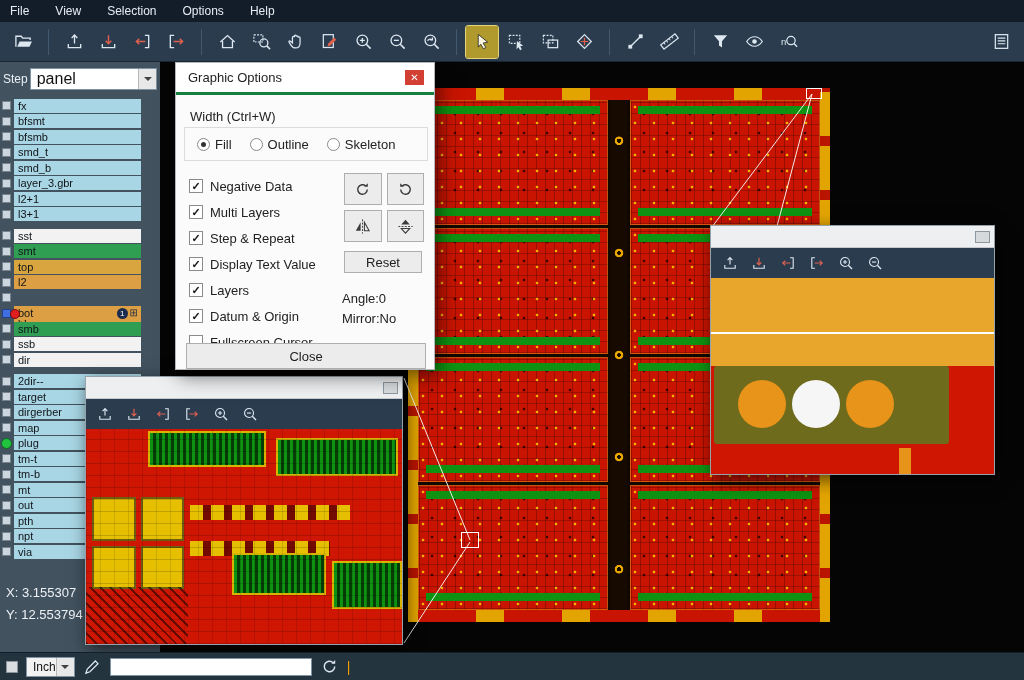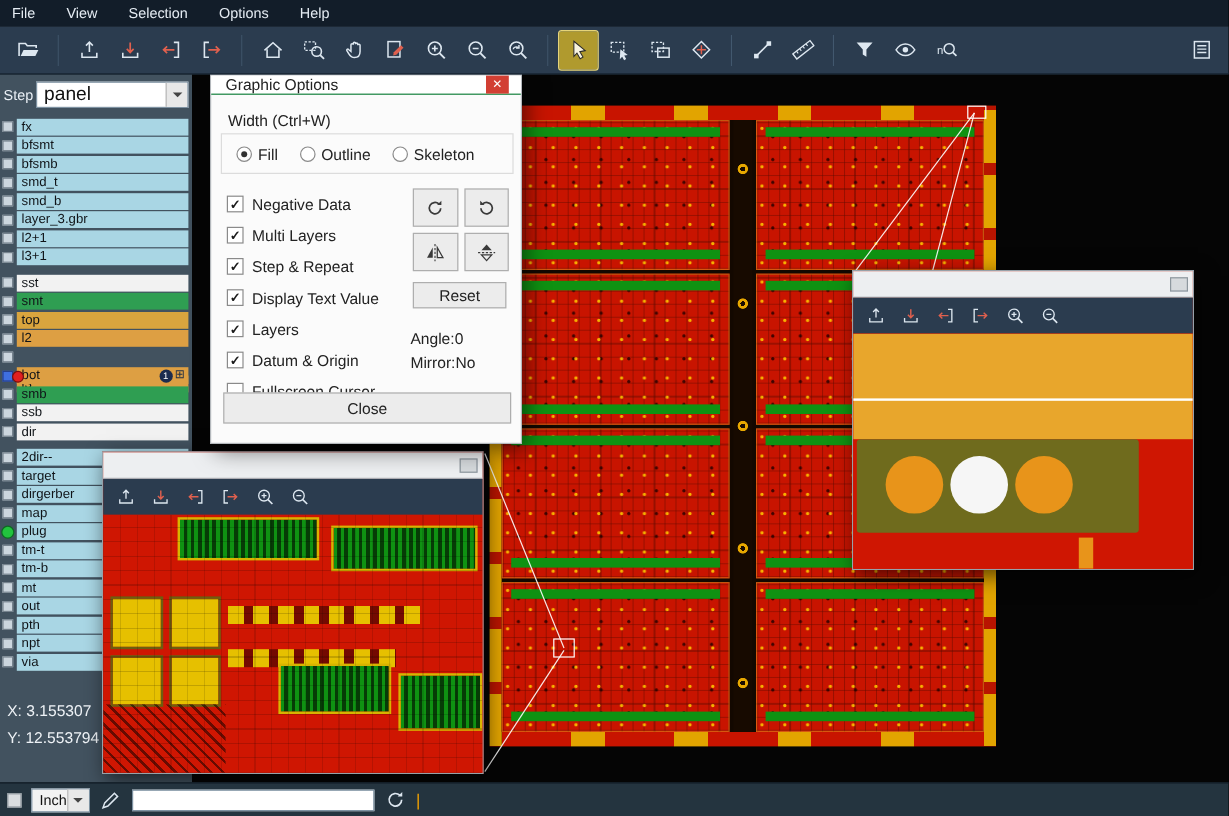--- a/index.html
+++ b/index.html
@@ -25,21 +25,21 @@
 .step-row{height:34px;display:flex;align-items:center;padding:0 3px;gap:2px}
 .step-label{color:#eaf0f6;font-size:12px}
 .step-select{flex:1;height:22px;background:#fff;border:1px solid #7e92a2;display:flex;align-items:center;font-size:16px;padding:0 0 0 6px;color:#111}
 .dd-arrow{margin-left:auto;width:18px;height:20px;background:#e8e8e8;border-left:1px solid #b8b8b8;display:flex;align-items:center;justify-content:center}
 .dd-arrow::after{content:"";border:4px solid transparent;border-top-color:#444;margin-top:4px}
 .layer-list{padding-top:2px}
 .layer-row{height:15.5px;display:flex;align-items:center;position:relative}
 .layer-check{width:9px;height:9px;background:#ccd6de;border:1px solid #76838e;margin-left:2px;flex:0 0 auto}
 .layer-check.blue{background:#3f6fe0;border-color:#26408c}
 .layer-check.hidden{visibility:hidden}
-.layer-band{margin-left:3px;width:143px;height:14px;font-size:11px;color:#101418;display:flex;align-items:center;padding:0 3px 0 4px;white-space:nowrap;overflow:hidden}
+.layer-band{margin-left:3px;width:127px;height:14px;font-size:11px;color:#101418;display:flex;align-items:center;padding:0 3px 0 4px;white-space:nowrap;overflow:hidden}
 .marker{position:absolute;border-radius:50%;z-index:3}
 .marker.red{left:10px;top:3px;width:10px;height:10px;background:#e02020;border:1px solid #7c0c0c}
 .marker.green{left:1px;top:2px;width:11px;height:11px;background:#22c33e;border:1px solid #0d6a22}
 .layer-badge{margin-left:auto;background:#1c2c4e;color:#fff;border-radius:50%;width:11px;height:11px;font-size:8px;display:flex;align-items:center;justify-content:center}
 .layer-grid{font-size:10px;color:#253043;margin-left:2px;line-height:1}
 .layer-gap{height:6px}
 .coords{position:absolute;left:6px;bottom:26px;color:#eef2f6;font-size:13px;line-height:22px}
 
 
 .canvas{position:absolute;left:160px;top:62px;width:864px;height:590px;background:#050505;z-index:1;overflow:hidden}
@@ -86,21 +86,21 @@
  repeating-linear-gradient(90deg,rgba(0,0,0,.12) 0 1px,transparent 1px 14px)}
 
 .z2-amber{position:absolute;left:0;top:0;width:100%;height:88px;background:#e8a62c}
 .z2-line{position:absolute;left:0;top:54px;width:100%;height:2px;background:#fff}
 .z2-olive{position:absolute;left:3px;top:88px;width:235px;height:78px;background:#6f6b1d;border-radius:3px}
 .z2-circle{position:absolute;top:102px;width:48px;height:48px;border-radius:50%}
 .z2-notch{position:absolute;left:188px;top:170px;width:12px;height:26px;background:#e8941a}
 
 
 .dialog{position:absolute;left:175px;top:62px;width:260px;height:308px;background:#fbfbfb;border:1px solid #b4b8bc;box-shadow:4px 6px 18px rgba(0,0,0,.55);z-index:20;color:#222;font-size:13px}
-.dlg-title{height:16px;display:flex;align-items:center;padding:0 10px 0 12px;background:#fff;border-bottom:1px solid #15803d;font-size:13px}
+.dlg-title{height:32px;display:flex;align-items:center;padding:0 10px 0 12px;background:#fff;border-bottom:3px solid #15803d;font-size:13px}
 .dlg-close{margin-left:auto;width:19px;height:15px;background:#d23f33;color:#fff;font-size:10px;display:flex;align-items:center;justify-content:center;line-height:1}
 .dlg-body{position:relative;height:281px}
 .dlg-width-label{position:absolute;left:14px;top:14px}
 .radio-group{position:absolute;left:8px;top:32px;width:244px;height:34px;border:1px solid #dcdcdc;display:flex;align-items:center;gap:18px;padding:0 12px}
 .radio-item{display:flex;align-items:center;gap:5px}
 .radio{width:13px;height:13px;border:1px solid #8a8a8a;border-radius:50%;background:#fff;position:relative;flex:0 0 auto}
 .radio.on::after{content:"";position:absolute;inset:3px;background:#333;border-radius:50%}
 .chk-list{position:absolute;left:13px;top:78px}
 .chk-item{height:26px;display:flex;align-items:center;gap:7px}
 .chk{width:14px;height:14px;border:1px solid #8a8a8a;background:#fff;display:flex;align-items:center;justify-content:center;font-size:11px;font-weight:bold;color:#1a1a1a;flex:0 0 auto}

